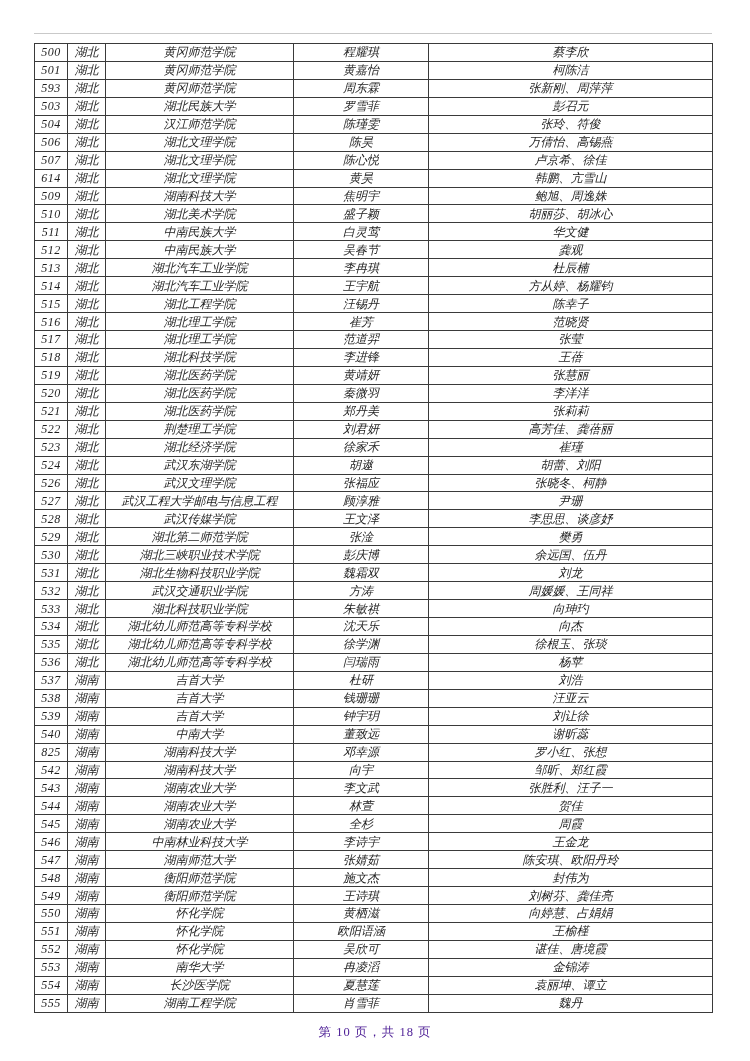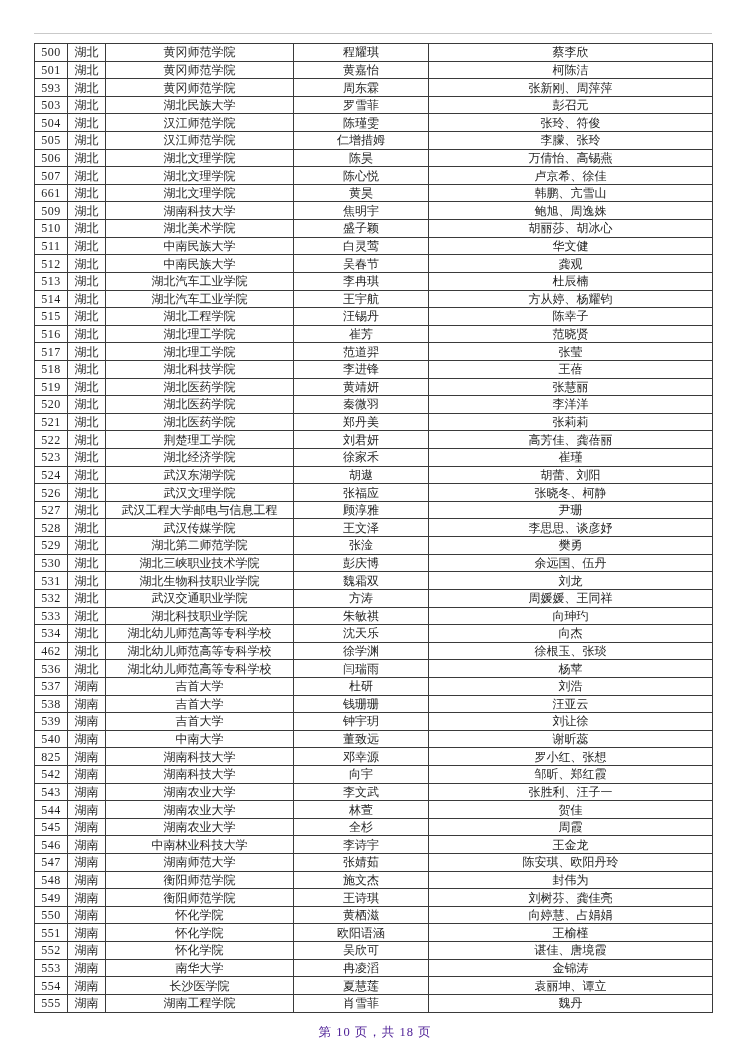--- a/index.html
+++ b/index.html
@@ -29,20 +29,21 @@
   }
   table.roster {
     position: absolute;
     left: 34px;
     top: 43px;
     width: 678px;
     height: 970px;
     border-collapse: collapse;
     table-layout: fixed;
     font-size: 12px;
+    font-style: italic;
   }
   table.roster td {
     border: 1px solid #3a3a3a;
     text-align: center;
     vertical-align: middle;
     padding: 0 1px;
     white-space: nowrap;
     overflow: hidden;
     line-height: 1;
   }
@@ -109,42 +110,35 @@
           <td>彭召元</td>
         </tr>
         <tr>
           <td class="num">504</td>
           <td>湖北</td>
           <td>汉江师范学院</td>
           <td>陈瑾雯</td>
           <td>张玲、符俊</td>
         </tr>
         <tr>
-          <td class="num">505</td>
-          <td>湖北</td>
-          <td>汉江师范学院</td>
-          <td>仁增措姆</td>
-          <td>李朦、张玲</td>
-        </tr>
-        <tr>
           <td class="num">506</td>
           <td>湖北</td>
           <td>湖北文理学院</td>
           <td>陈昊</td>
           <td>万倩怡、高锡燕</td>
         </tr>
         <tr>
           <td class="num">507</td>
           <td>湖北</td>
           <td>湖北文理学院</td>
           <td>陈心悦</td>
           <td>卢京希、徐佳</td>
         </tr>
         <tr>
-          <td class="num">661</td>
+          <td class="num">614</td>
           <td>湖北</td>
           <td>湖北文理学院</td>
           <td>黄昊</td>
           <td>韩鹏、亢雪山</td>
         </tr>
         <tr>
           <td class="num">509</td>
           <td>湖北</td>
           <td>湖南科技大学</td>
           <td>焦明宇</td>
@@ -312,21 +306,21 @@
           <td>向珅玓</td>
         </tr>
         <tr>
           <td class="num">534</td>
           <td>湖北</td>
           <td>湖北幼儿师范高等专科学校</td>
           <td>沈天乐</td>
           <td>向杰</td>
         </tr>
         <tr>
-          <td class="num">462</td>
+          <td class="num">535</td>
           <td>湖北</td>
           <td>湖北幼儿师范高等专科学校</td>
           <td>徐学渊</td>
           <td>徐根玉、张琰</td>
         </tr>
         <tr>
           <td class="num">536</td>
           <td>湖北</td>
           <td>湖北幼儿师范高等专科学校</td>
           <td>闫瑞雨</td>

